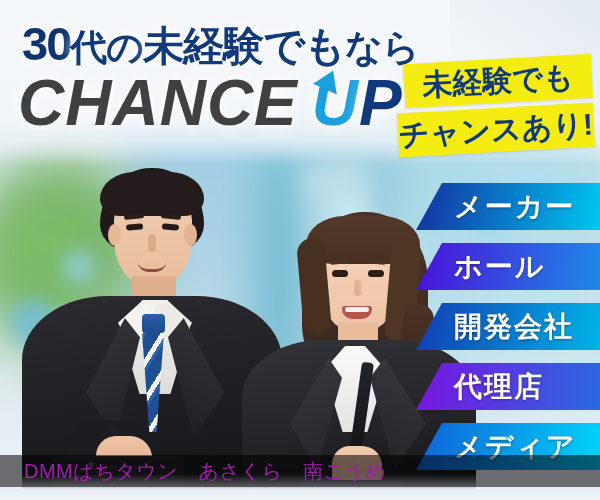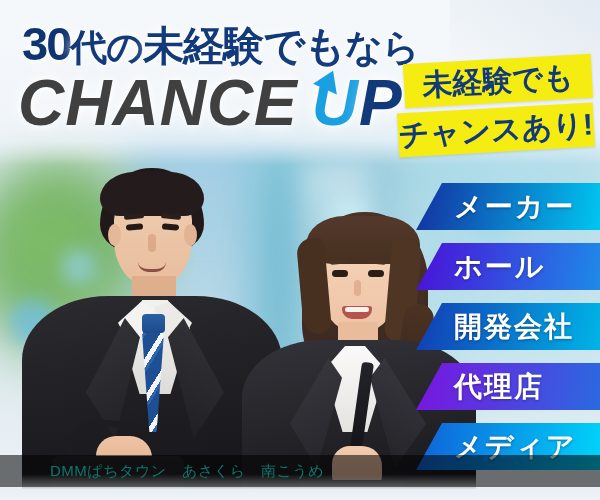--- a/index.html
+++ b/index.html
@@ -275,21 +275,21 @@
   .cat-3{left:416px;top:363px;}
   .cat-4{left:416px;top:423px;width:184px;}
 
   
   .credit{
     position:absolute;left:0;top:455px;width:600px;height:32px;
     background:rgba(0,0,0,.55);
     display:flex;align-items:center;
   }
   .credit-text{
-    margin-left:50px;color:#0f766e;font-size:15px;white-space:pre;
+    margin-left:24px;color:#a21caf;font-size:20px;white-space:pre;
     letter-spacing:.5px;
   }
 </style>
 </head>
 <body>
 
 <div id="banner">
 
   <div class="bg-base"></div>
   <div class="bg-blur-2"></div>

